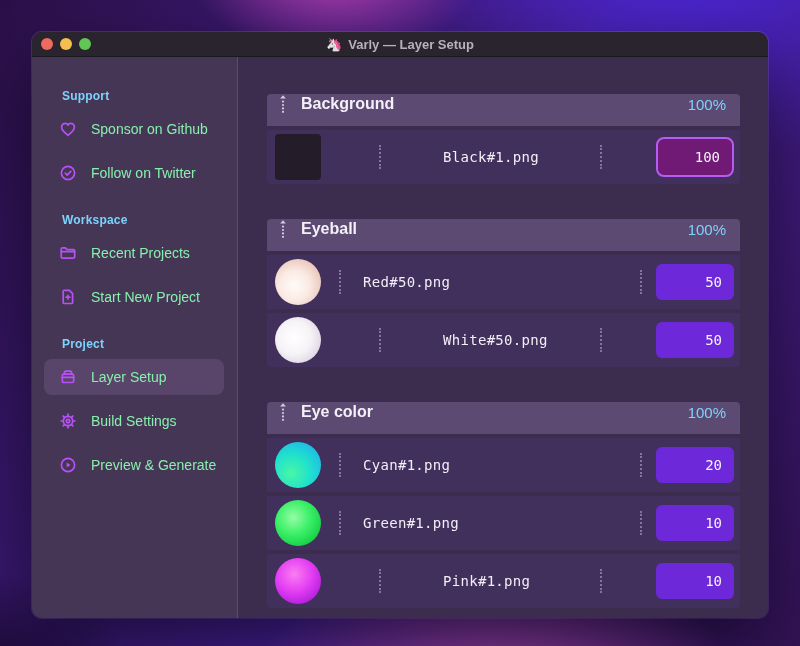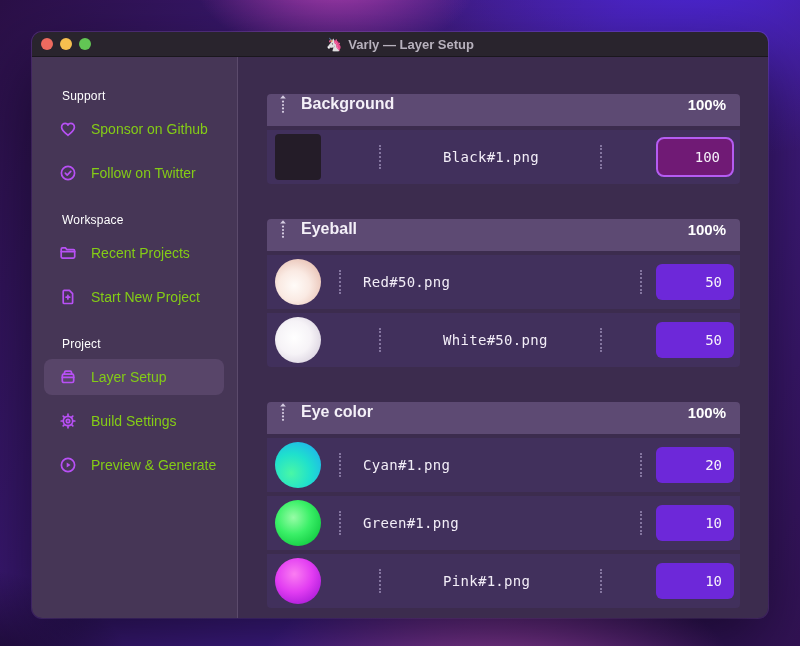--- a/index.html
+++ b/index.html
@@ -34,43 +34,43 @@
   .title { font-size:13px; font-weight:700; color:#b7b1bd; display:flex; gap:6px; align-items:center; }
 
   .body { flex:1; display:flex; min-height:0; }
 
   
   .sidebar {
     width:206px; flex:0 0 206px; background:#463656;
     border-right:1px solid #5c4b6c; padding-top:32px;
   }
   .section-label {
-    margin:0 0 8px 30px; font-size:12px; font-weight:400;
-    color:#ffffff; letter-spacing:.2px;
+    margin:0 0 8px 30px; font-size:12px; font-weight:700;
+    color:#7dd3fc; letter-spacing:.2px;
   }
   .section { margin-bottom:22px; }
   .side-item {
     height:36px; margin:0 13px 8px 12px; padding-left:14px; border-radius:8px;
     display:flex; align-items:center; gap:13px; cursor:default;
   }
   .side-item.active { background:#584569; }
-  .side-item .label { font-size:14px; font-weight:500; color:#84cc16; }
+  .side-item .label { font-size:14px; font-weight:500; color:#86efac; }
   .icon20 { width:20px; height:20px; flex:0 0 20px; }
   .icon20 svg { width:20px; height:20px; display:block; }
   .ic { fill:none; stroke:#b850f5; stroke-width:1.7; stroke-linecap:round; stroke-linejoin:round; }
 
   
   .main { flex:1; background:#3c2c4e; padding:37px 28px 0 29px; overflow:hidden; }
   .group { margin-bottom:35px; }
   .group-header {
     height:32px; background:#5d4a73; border-radius:4px 4px 0 0;
     display:flex; align-items:center; padding:0 14px 12px 10px; gap:12px;
   }
   .group-name { font-size:16px; font-weight:700; color:#f4f0f8; flex:1; }
-  .group-weight { font-size:15px; font-weight:700; color:#ffffff; }
+  .group-weight { font-size:15px; font-weight:400; color:#7dd3fc; }
   .drag-handle { width:12px; height:20px; display:flex; align-items:center; justify-content:center; cursor:grab; }
 
   .layer-row {
     height:54px; margin-top:4px; background:#41305c;
     display:flex; align-items:center; padding:0 6px 0 8px;
   }
   .layer-row:last-child { border-radius:0 0 4px 4px;gap:40px; }
 
   .thumb { width:46px; height:46px; flex:0 0 46px; }
   .thumb.square { border-radius:4px; background:#241c28; }

